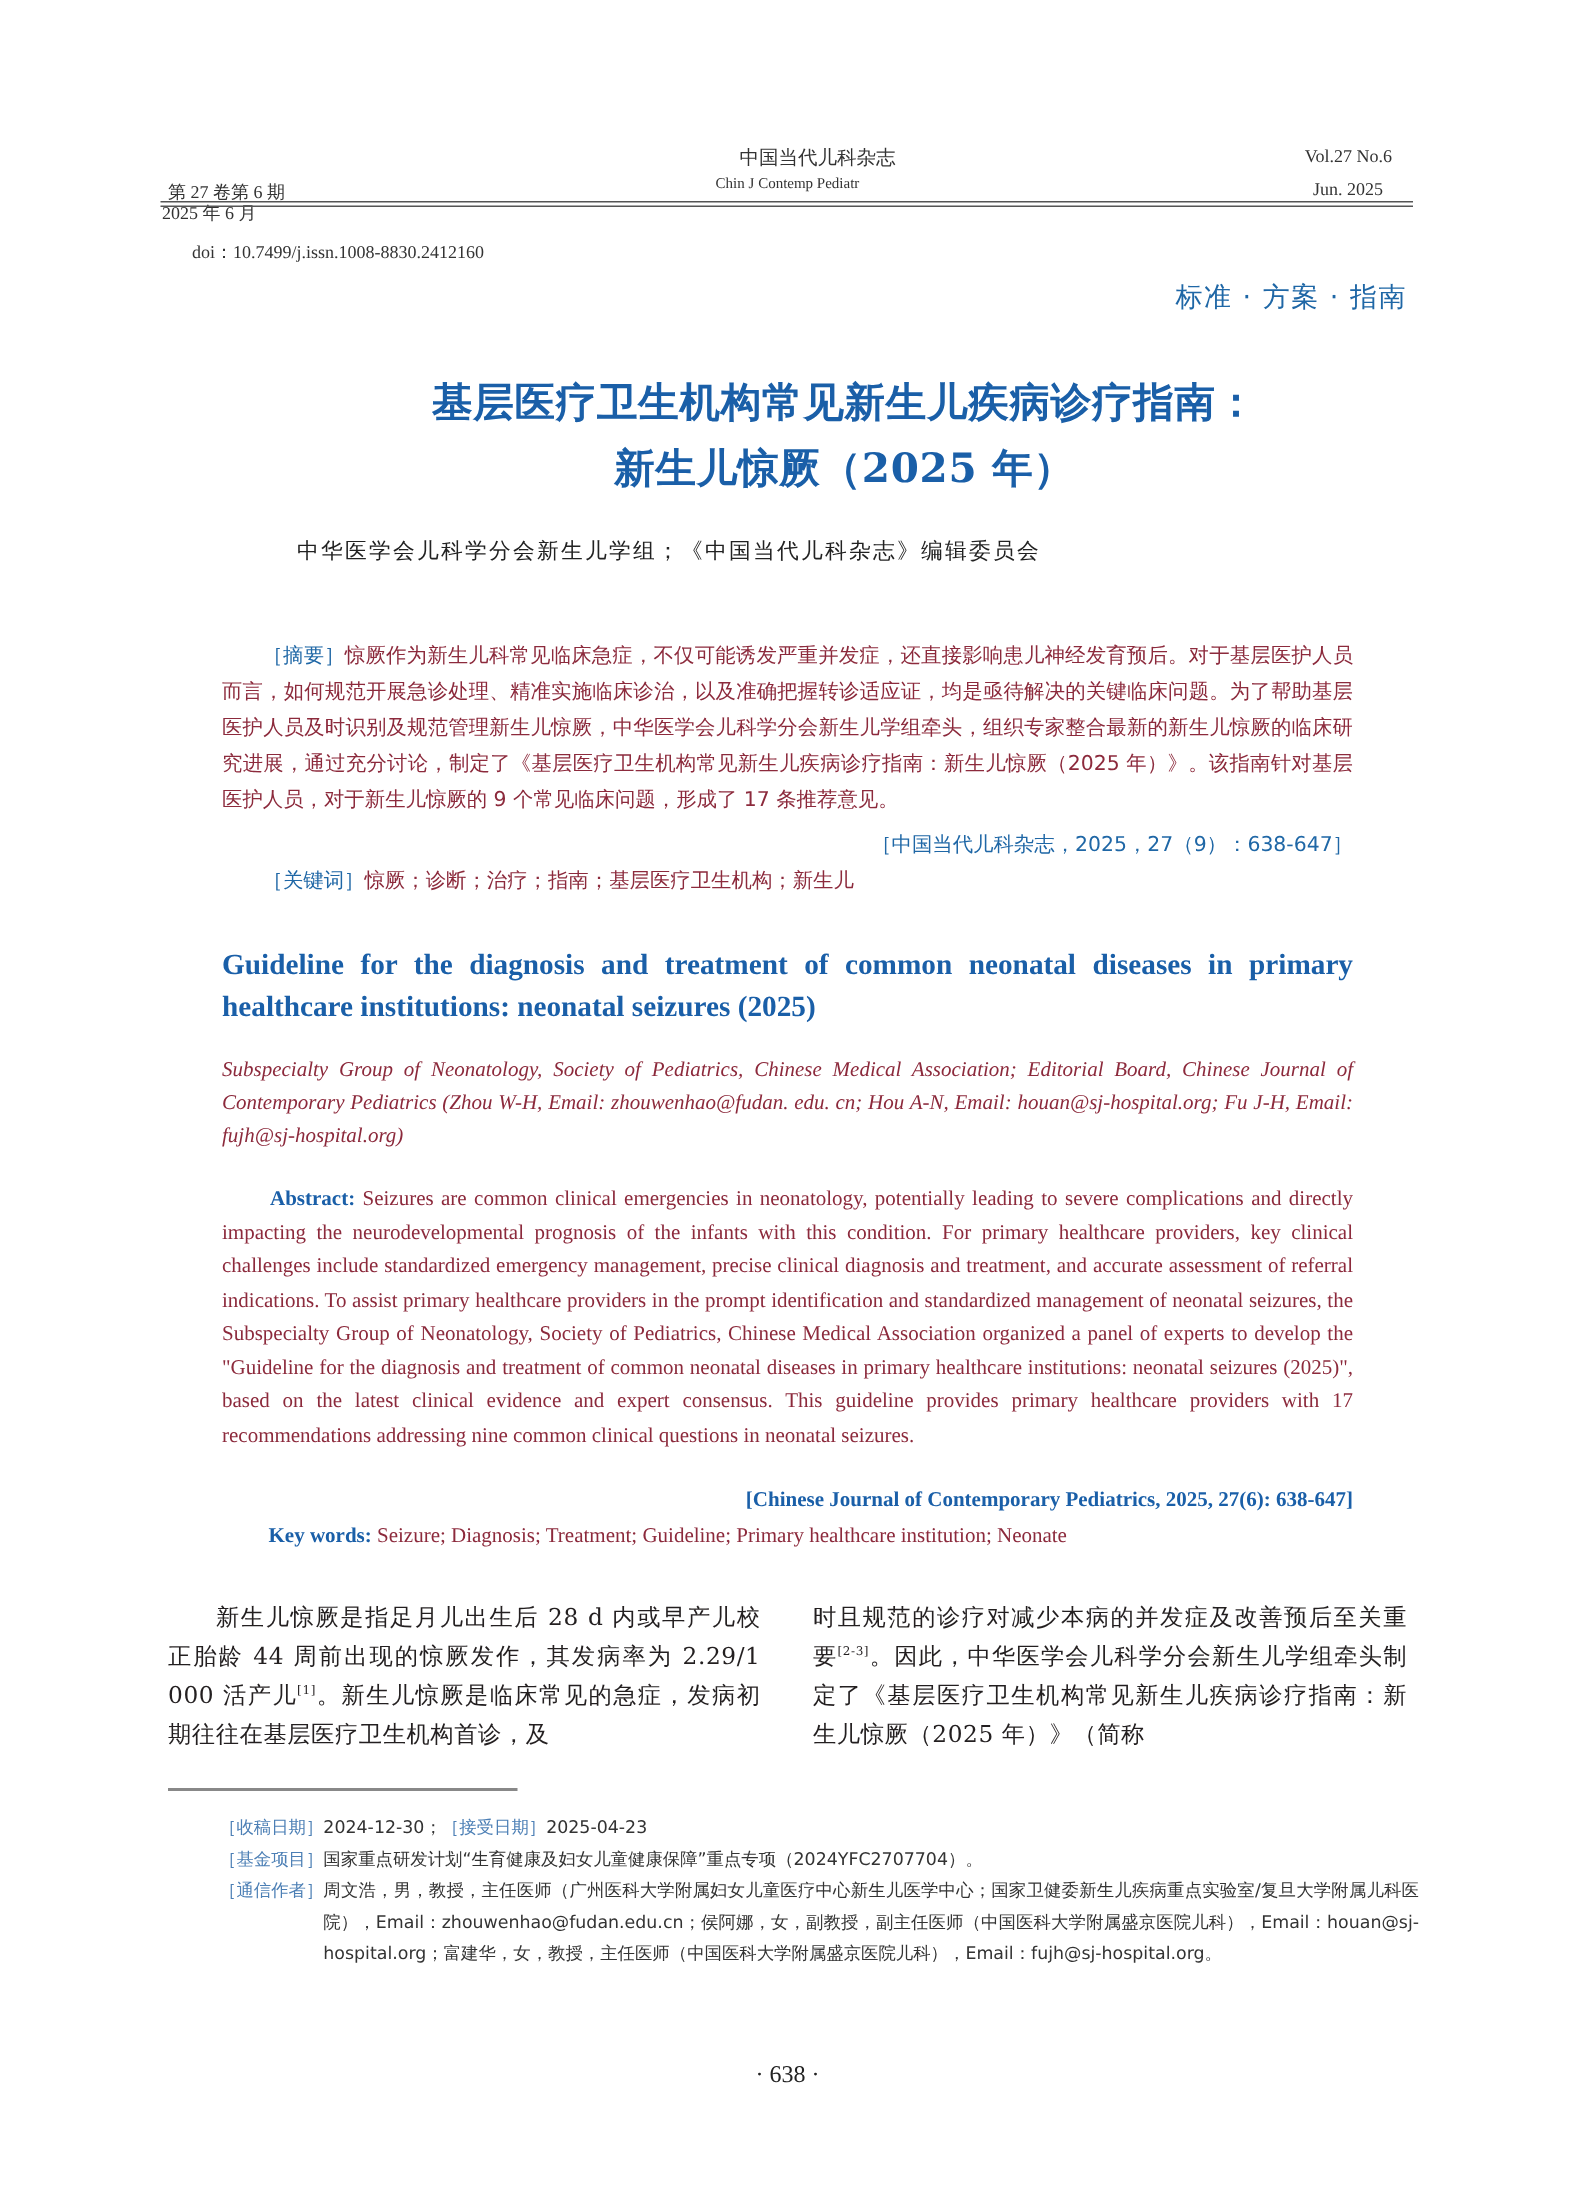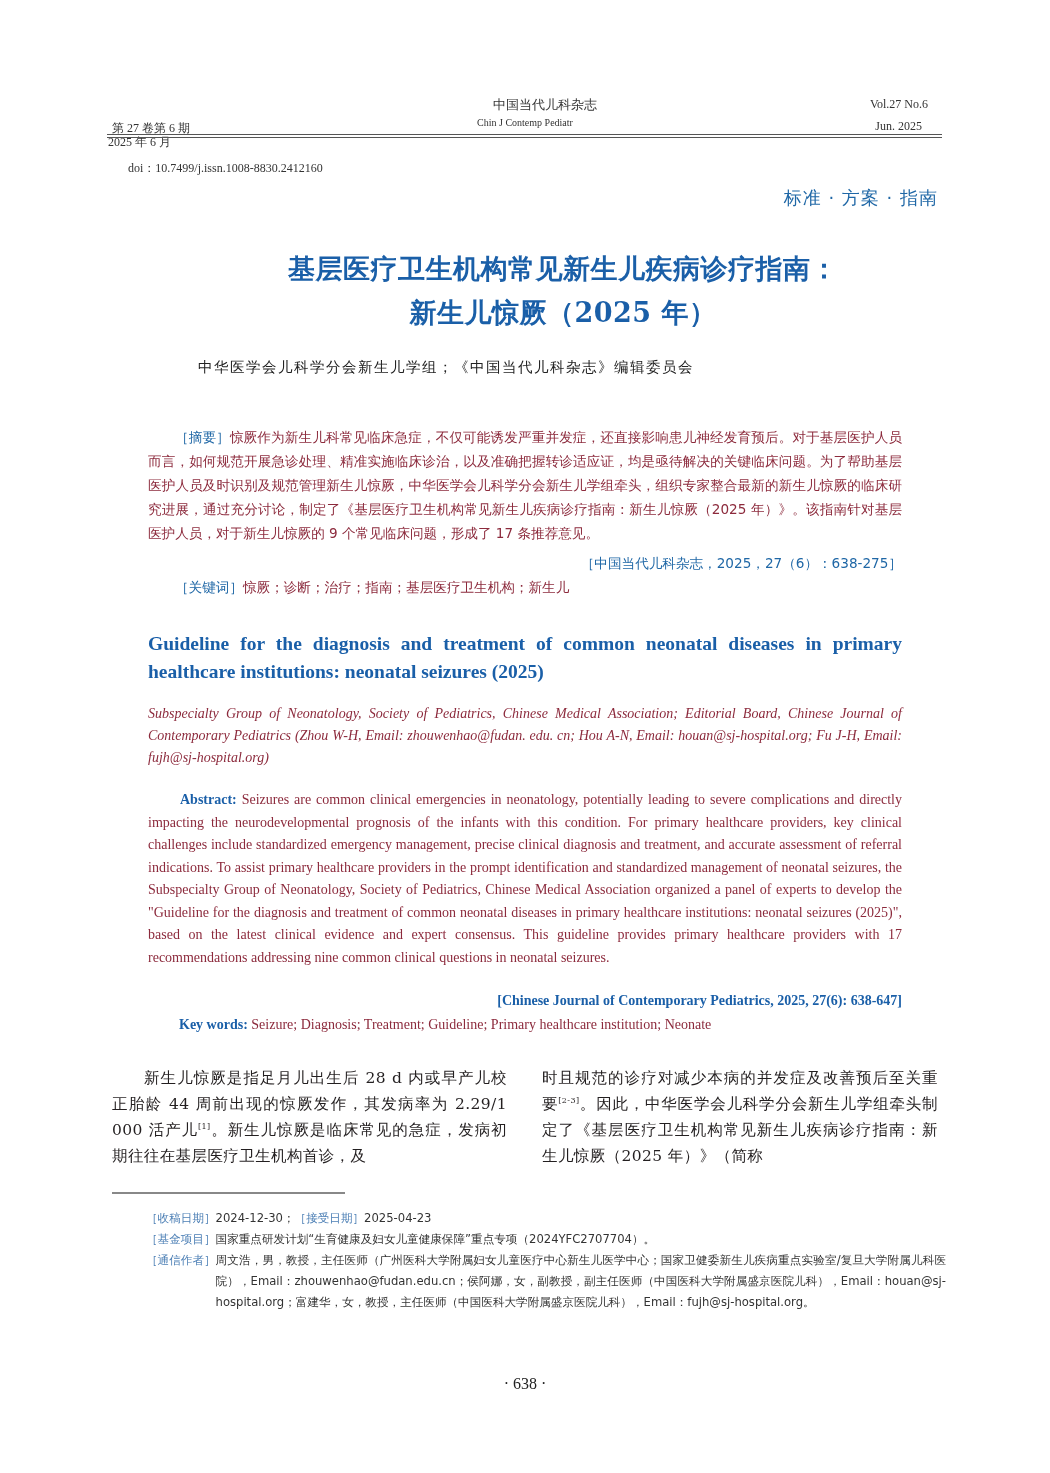--- a/index.html
+++ b/index.html
@@ -72,21 +72,21 @@
 <div class="abs title-cn" style="left:0; width:1050px; top:247px;margin-left:38px;">
   <div>基层医疗卫生机构常见新生儿疾病诊疗指南：</div>
   <div>新生儿惊厥（2025 年）</div>
 </div>
 
 <div class="abs authors-cn" style="left:0; width:892px; text-align:center; top:358px;">中华医学会儿科学分会新生儿学组；《中国当代儿科杂志》编辑委员会</div>
 
 <div class="abs abs-cn" style="left:148px; width:754px; top:425px; text-indent:27px;">
   <span class="lbl-blue">［摘要］</span><span>惊厥作为新生儿科常见临床急症，不仅可能诱发严重并发症，还直接影响患儿神经发育预后。对于基层医护人员而言，如何规范开展急诊处理、精准实施临床诊治，以及准确把握转诊适应证，均是亟待解决的关键临床问题。为了帮助基层医护人员及时识别及规范管理新生儿惊厥，中华医学会儿科学分会新生儿学组牵头，组织专家整合最新的新生儿惊厥的临床研究进展，通过充分讨论，制定了《基层医疗卫生机构常见新生儿疾病诊疗指南：新生儿惊厥（2025 年）》。该指南针对基层医护人员，对于新生儿惊厥的 9 个常见临床问题，形成了 17 条推荐意见。</span>
 </div>
-<div class="abs abs-cn cite-cn" style="right:148px; top:551px; text-align:right;">［中国当代儿科杂志，2025，27（6）：638-275］</div>
+<div class="abs abs-cn cite-cn" style="right:148px; top:551px; text-align:right;">［中国当代儿科杂志，2025，27（9）：638-647］</div>
 <div class="abs abs-cn" style="left:175px; top:575px;">
   <span class="lbl-blue">［关键词］</span><span>惊厥；诊断；治疗；指南；基层医疗卫生机构；新生儿</span>
 </div>
 
 <div class="abs title-en" style="left:148px; width:754px; top:630px;">Guideline for the diagnosis and treatment of common neonatal diseases in primary healthcare institutions: neonatal seizures (2025)</div>
 
 <div class="abs authors-en" style="left:148px; width:754px; top:703px;">Subspecialty Group of Neonatology, Society of Pediatrics, Chinese Medical Association; Editorial Board, Chinese Journal of Contemporary Pediatrics (Zhou W-H, Email: zhouwenhao@fudan. edu. cn; Hou A-N, Email: houan@sj-hospital.org; Fu J-H, Email: fujh@sj-hospital.org)</div>
 
 <div class="abs abs-en" style="left:148px; width:754px; top:789px; text-indent:32px;">
   <span class="lbl">Abstract:</span> <span>Seizures are common clinical emergencies in neonatology, potentially leading to severe complications and directly impacting the neurodevelopmental prognosis of the infants with this condition. For primary healthcare providers, key clinical challenges include standardized emergency management, precise clinical diagnosis and treatment, and accurate assessment of referral indications. To assist primary healthcare providers in the prompt identification and standardized management of neonatal seizures, the Subspecialty Group of Neonatology, Society of Pediatrics, Chinese Medical Association organized a panel of experts to develop the "Guideline for the diagnosis and treatment of common neonatal diseases in primary healthcare institutions: neonatal seizures (2025)", based on the latest clinical evidence and expert consensus. This guideline provides primary healthcare providers with 17 recommendations addressing nine common clinical questions in neonatal seizures.</span>

